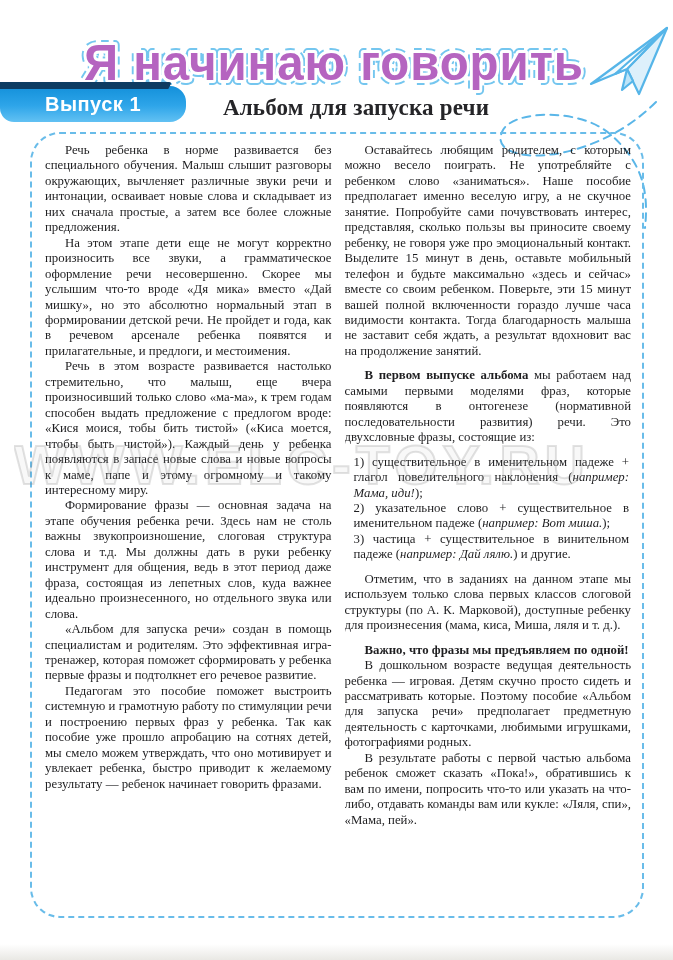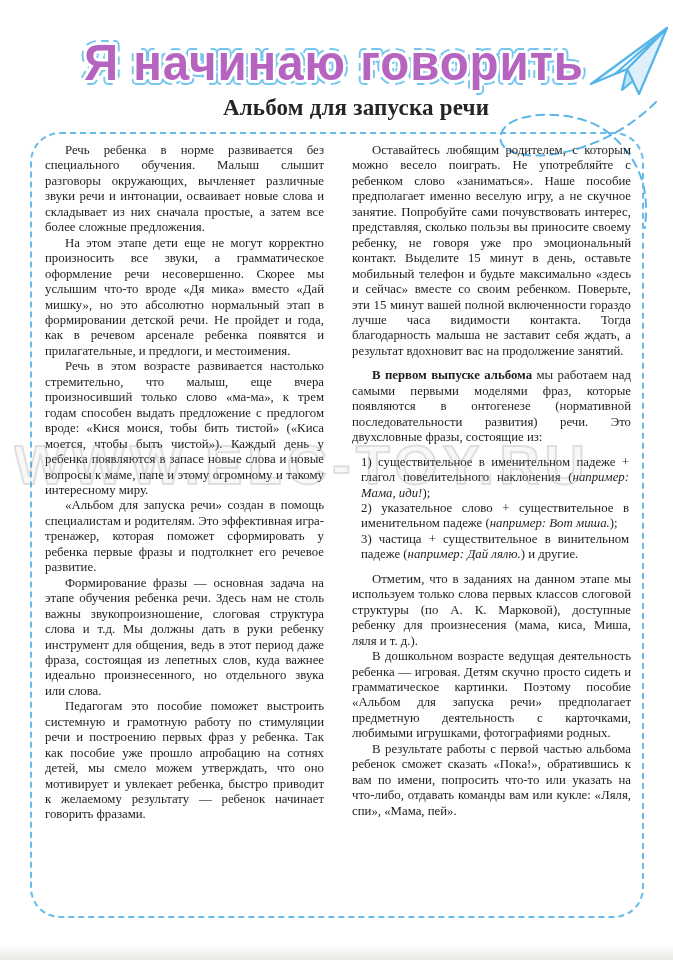--- a/index.html
+++ b/index.html
@@ -27,21 +27,21 @@
           font-weight:bold;font-size:20px;letter-spacing:.5px;}
 
   .subtitle{position:absolute;left:196px;top:92px;width:320px;height:34px;line-height:32px;
           text-align:center;font-family:Liberation Serif, serif;font-weight:bold;
           font-size:23px;color:#252528;letter-spacing:.2px;}
 
   
   .content-panel{position:absolute;left:30px;top:132px;width:614px;height:786px;
           border:2px dashed #69bce9;border-radius:30px;box-sizing:border-box;
           padding:9px 11px 0 13px;overflow:hidden;}
-  .cols{display:flex;gap:28px;height:100%;}
+  .cols{display:flex;gap:13px;height:100%;}
   .col{flex:1 1 0;overflow:hidden;height:100%;}
 
   .para{margin:0;text-indent:20px;text-align:justify;
         font-size:12.8px;line-height:15.45px;color:#1e1e20;}
   .para.gap{margin-top:9px;}
   .para.list{text-indent:0;margin-left:9px;margin-right:2px;}
   .para b{font-weight:bold;}
   .para i{font-style:italic;}
 
   
@@ -74,41 +74,45 @@
       <polygon points="82,6 42,47 54,72" fill="#ddf0fb"></polygon>
       <polygon points="42,47 37,68 48,59" fill="#bde4f8"></polygon>
       <polygon points="82,6 30,52 42,47" fill="#ffffff"></polygon>
     </g>
   </svg>
 
   <svg class="flightpath" viewBox="0 0 245 145">
     <path d="M 228 14 C 160 82, 55 78, 75 42 C 86 22, 152 20, 182 46 C 214 74, 221 102, 217 140" fill="none" stroke="#5ab6e8" stroke-width="2" stroke-dasharray="8 6" stroke-linecap="round"></path>
   </svg>
 
+  <div class="ribbon">
+    <span class="ribbon-label">Выпуск 1</span>
+  </div>
 
   <div class="subtitle">Альбом для запуска речи</div>
 
   <div class="content-panel">
     <div class="cols">
       <div class="col">
           <p class="para"><span>Речь ребенка в норме развивается без специального обучения. Малыш слышит разговоры окружающих, вычленяет различные звуки речи и интонации, осваивает новые слова и складывает из них сначала простые, а затем все более сложные предложения.</span></p>
           <p class="para"><span>На этом этапе дети еще не могут корректно произносить все звуки, а грамматическое оформление речи несовершенно. Скорее мы услышим что-то вроде «Дя мика» вместо «Дай мишку», но это абсолютно нормальный этап в формировании детской речи. Не пройдет и года, как в речевом арсенале ребенка появятся и прилагательные, и предлоги, и местоимения.</span></p>
           <p class="para"><span>Речь в этом возрасте развивается настолько стремительно, что малыш, еще вчера произносивший только слово «ма-ма», к трем годам способен выдать предложение с предлогом вроде: «Кися моися, тобы бить тистой» («Киса моется, чтобы быть чистой»). Каждый день у ребенка появляются в запасе новые слова и новые вопросы к маме, папе и этому огромному и такому интересному миру.</span></p>
+          <p class="para"><span>Формирование фразы — основная задача на этапе обучения ребенка речи. Здесь нам не столь важны звукопроизношение, слоговая структура слова и т.д. Мы должны дать в руки ребенку инструмент для общения, ведь в этот период даже фраза, состоящая из лепетных слов, куда важнее идеально произнесенного, но отдельного звука или слова.</span></p>
           <p class="para"><span>«Альбом для запуска речи» создан в помощь специалистам и родителям. Это эффективная игра-тренажер, которая поможет сформировать у ребенка первые фразы и подтолкнет его речевое развитие.</span></p>
-          <p class="para"><span>Формирование фразы — основная задача на этапе обучения ребенка речи. Здесь нам не столь важны звукопроизношение, слоговая структура слова и т.д. Мы должны дать в руки ребенку инструмент для общения, ведь в этот период даже фраза, состоящая из лепетных слов, куда важнее идеально произнесенного, но отдельного звука или слова.</span></p>
           <p class="para"><span>Педагогам это пособие поможет выстроить системную и грамотную работу по стимуляции речи и построению первых фраз у ребенка. Так как пособие уже прошло апробацию на сотнях детей, мы смело можем утверждать, что оно мотивирует и увлекает ребенка, быстро приводит к желаемому результату — ребенок начинает говорить фразами.</span></p>
         </div>
       <div class="col">
           <p class="para" style="text-indent: 20px;"><span>Оставайтесь любящим родителем, с которым можно весело поиграть. Не употребляйте с ребенком слово «заниматься». Наше пособие предполагает именно веселую игру, а не скучное занятие. Попробуйте сами почувствовать интерес, представляя, сколько пользы вы приносите своему ребенку, не говоря уже про эмоциональный контакт. Выделите 15 минут в день, оставьте мобильный телефон и будьте максимально «здесь и сейчас» вместе со своим ребенком. Поверьте, эти 15 минут вашей полной включенности гораздо лучше часа видимости контакта. Тогда благодарность малыша не заставит себя ждать, а результат вдохновит вас на продолжение занятий.</span></p>
           <p class="para gap"><b>В первом выпуске альбома</b><span> мы работаем над самыми первыми моделями фраз, которые появляются в онтогенезе (нормативной последовательности развития) речи. Это двухсловные фразы, состоящие из:</span></p>
           <p class="para list gap"><span>1) существительное в именительном падеже + глагол повелительного наклонения (</span><i>например: Мама, иди!</i><span>);</span></p>
           <p class="para list"><span>2) указательное слово + существительное в именительном падеже (</span><i>например: Вот миша.</i><span>);</span></p>
           <p class="para list"><span>3) частица + существительное в винительном падеже (</span><i>например: Дай лялю.</i><span>) и другие.</span></p>
           <p class="para gap"><span>Отметим, что в заданиях на данном этапе мы используем только слова первых классов слоговой структуры (по А. К. Марковой), доступные ребенку для произнесения (мама, киса, Миша, ляля и т. д.).</span></p>
-          <p class="para"><span>В дошкольном возрасте ведущая деятельность ребенка — игровая. Детям скучно просто сидеть и грамматическое картинки. Поэтому пособие «Альбом для запуска речи» предполагает предметную деятельность с карточками, любимыми игрушками, фотографиями родных.</span></p>
+          <p class="para gap"><b>Важно, что фразы мы предъявляем по одной!</b></p>
+          <p class="para"><span>В дошкольном возрасте ведущая деятельность ребенка — игровая. Детям скучно просто сидеть и рассматривать которые. Поэтому пособие «Альбом для запуска речи» предполагает предметную деятельность с карточками, любимыми игрушками, фотографиями родных.</span></p>
           <p class="para"><span>В результате работы с первой частью альбома ребенок сможет сказать «Пока!», обратившись к вам по имени, попросить что-то или указать на что-либо, отдавать команды вам или кукле: «Ляля, спи», «Мама, пей».</span></p>
         </div>
     </div>
   </div>
 
   <div class="watermark">WWW.ELC-TOY.RU</div>
 
   <div class="scan-edge"></div>
 </div>
 

